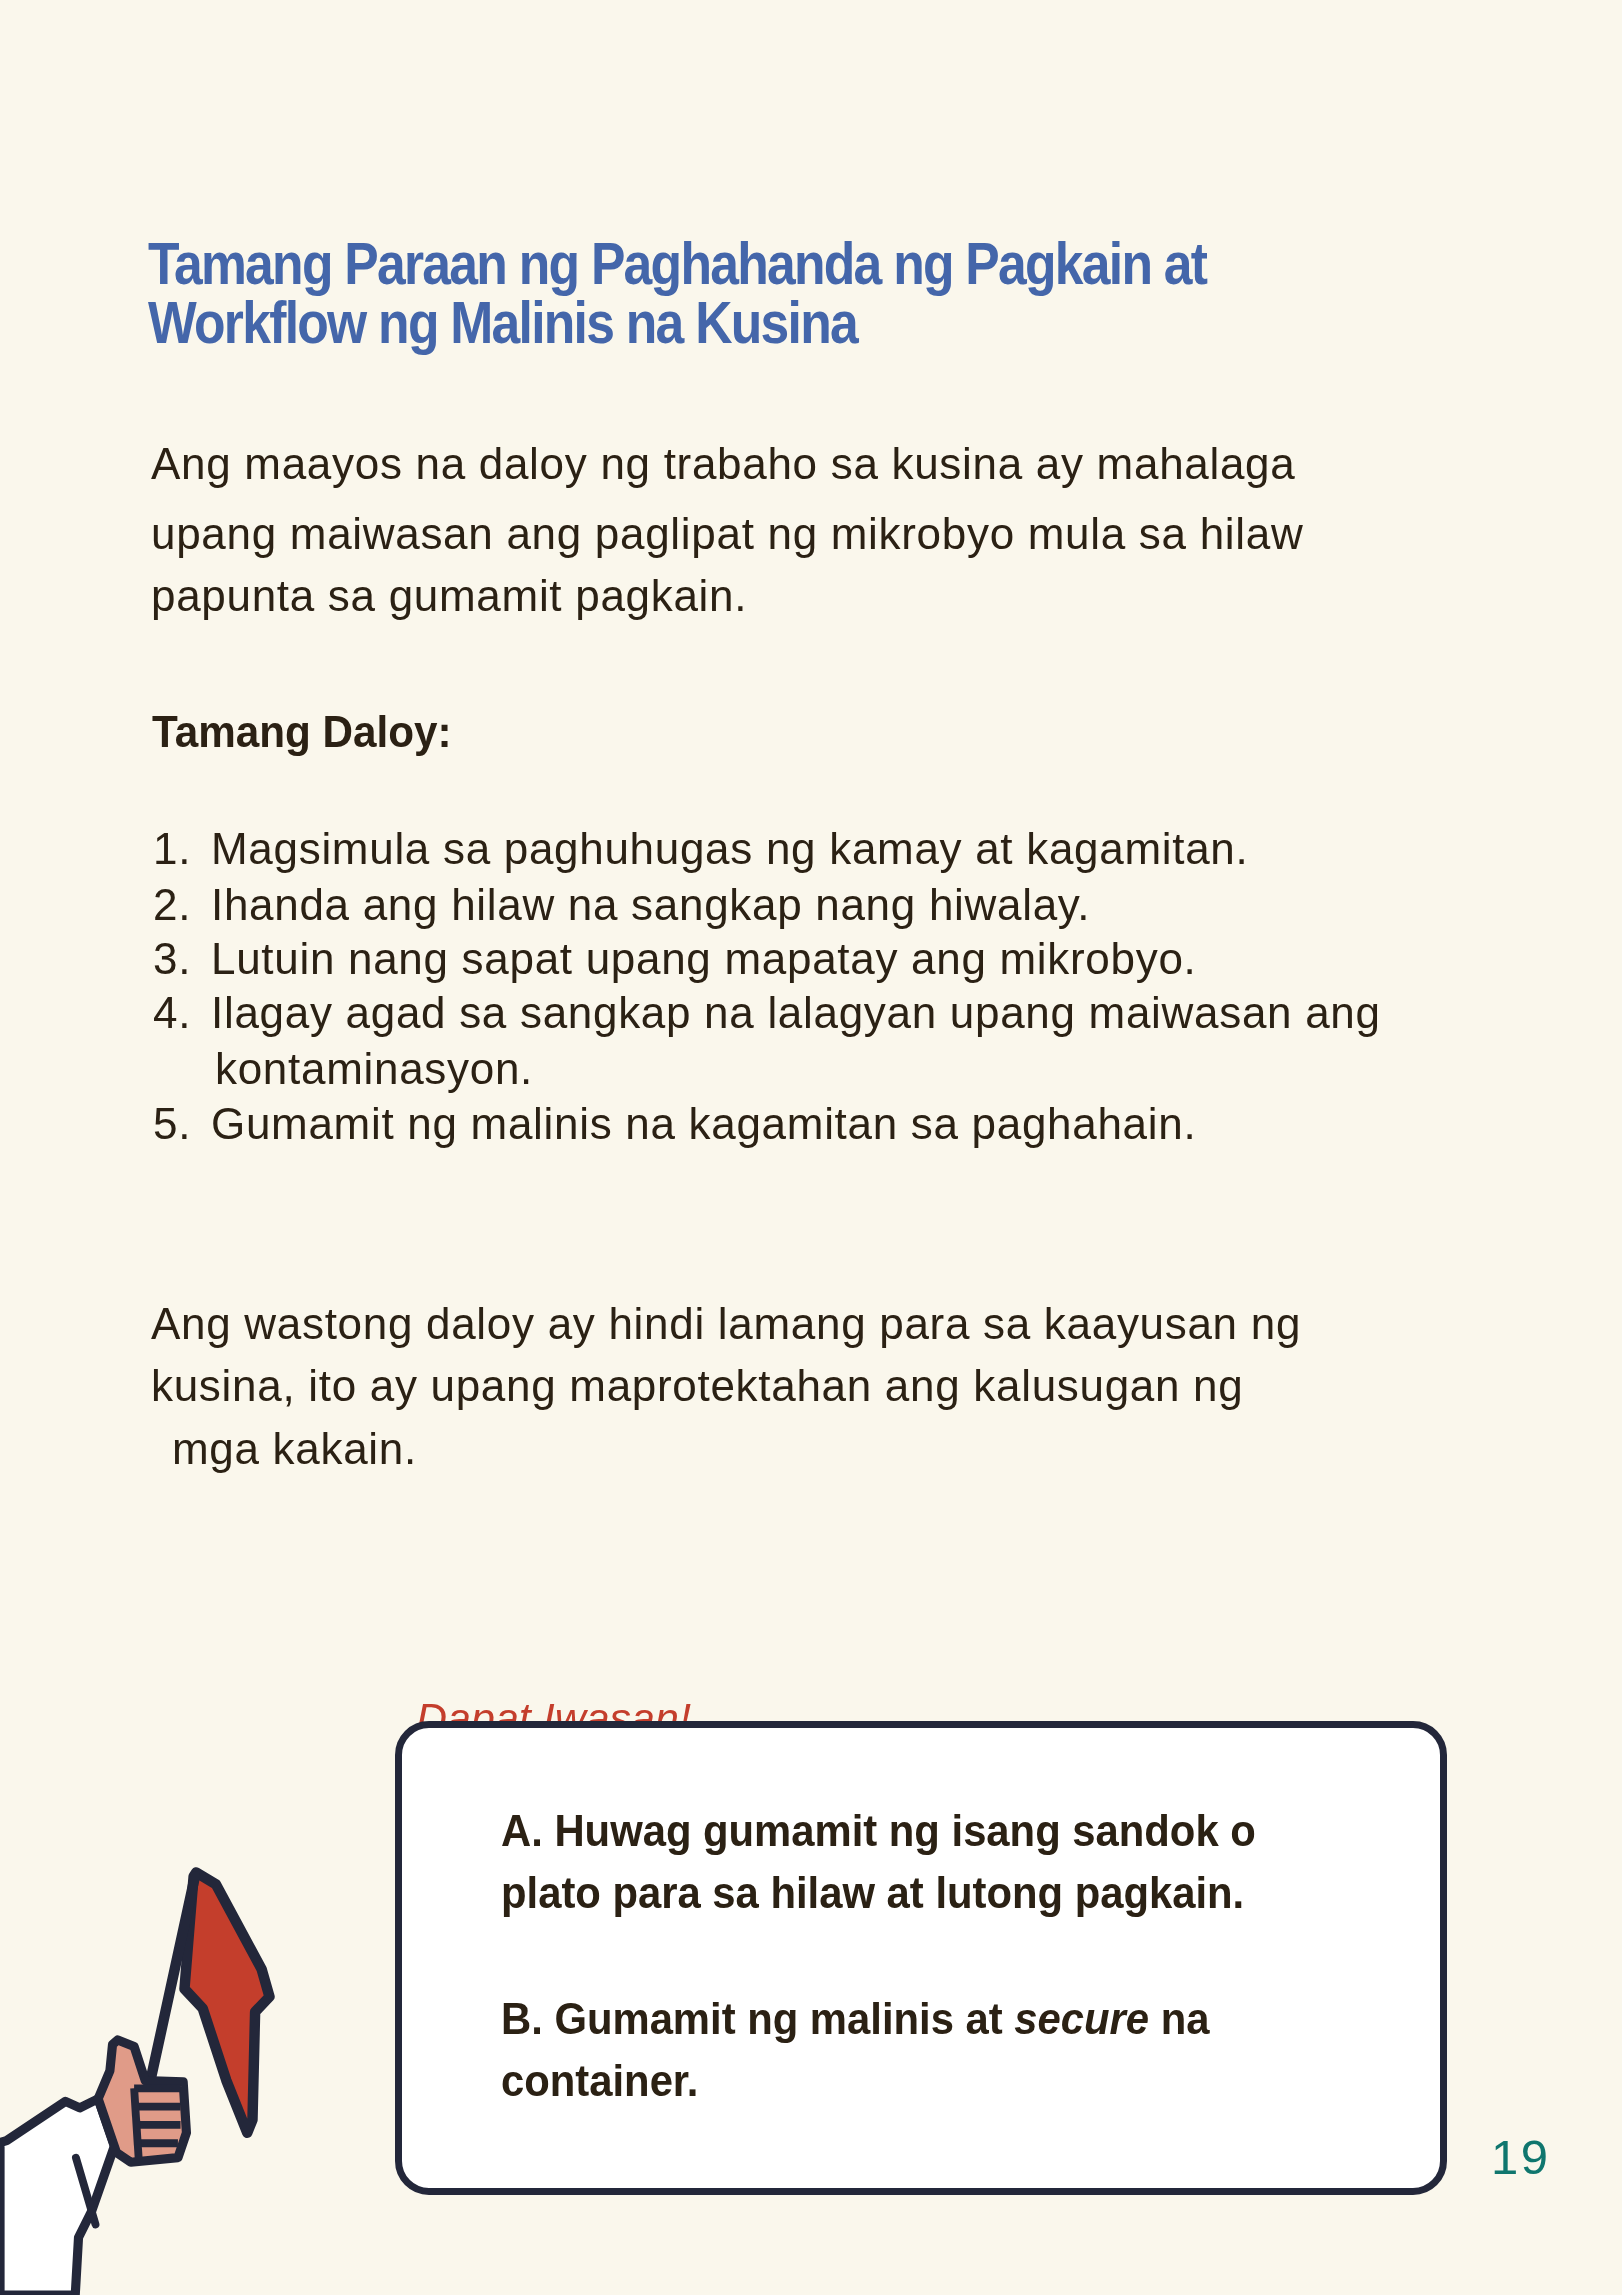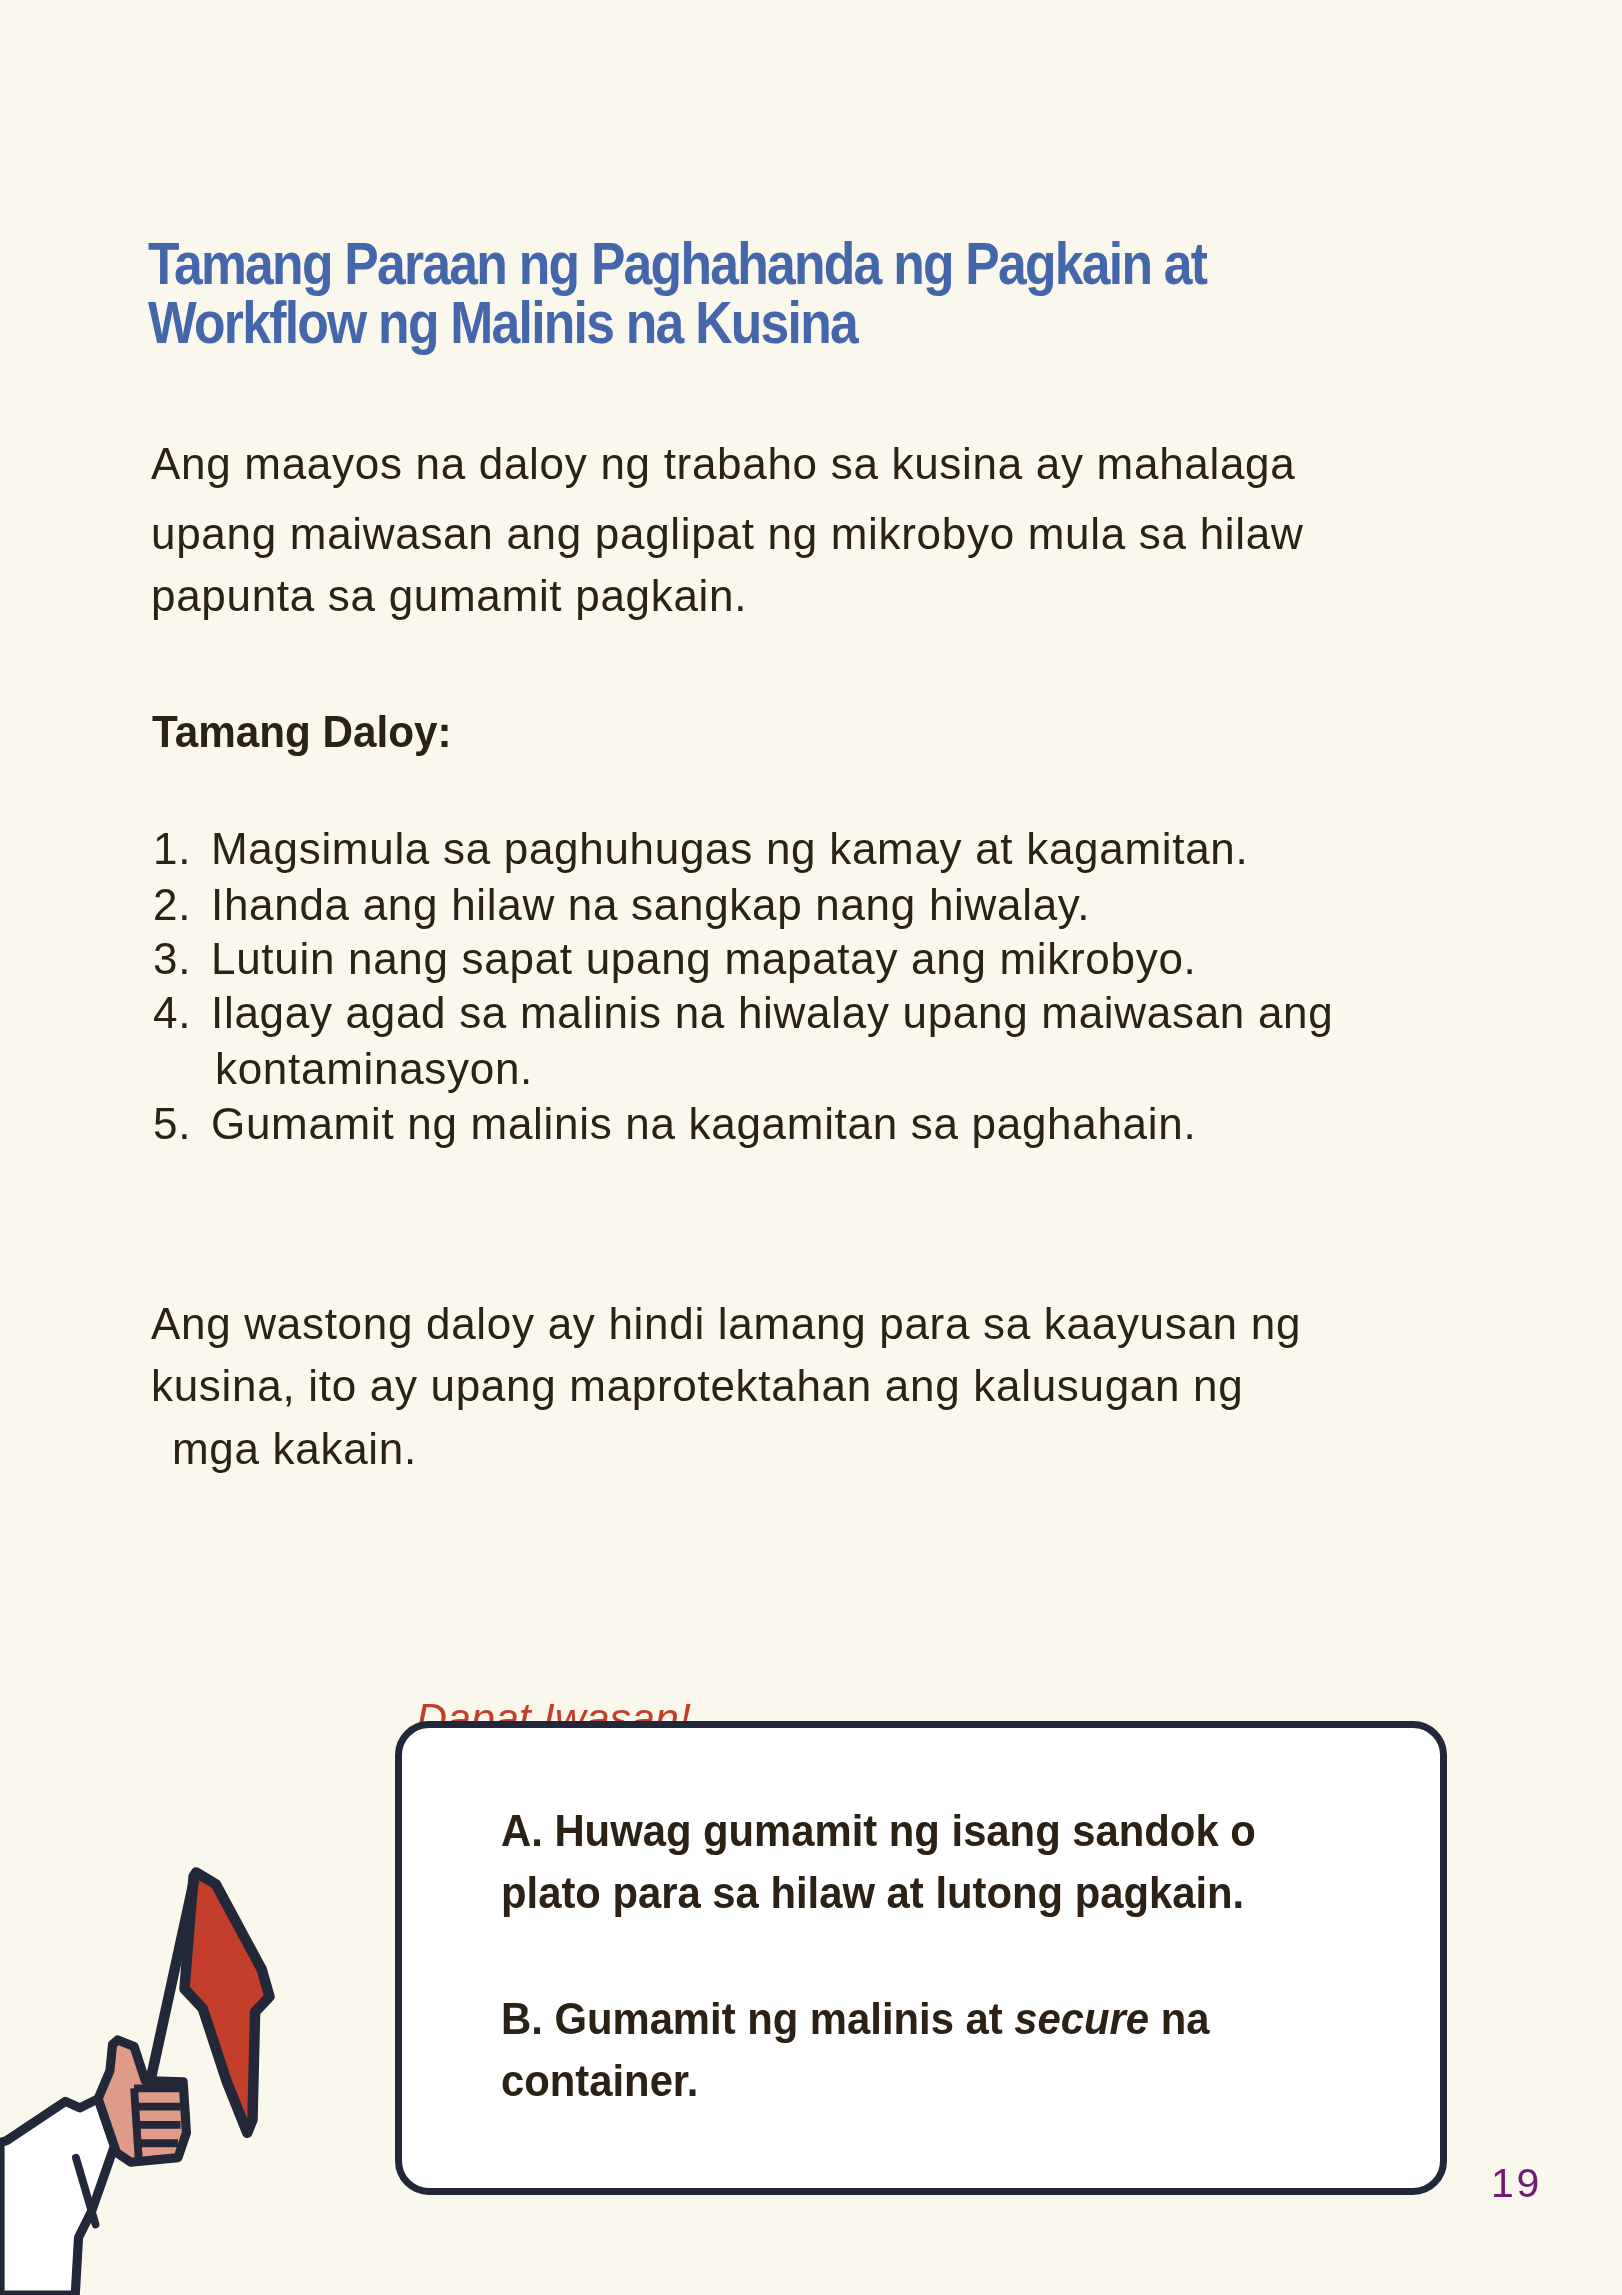--- a/index.html
+++ b/index.html
@@ -73,24 +73,23 @@
     color: #2b2114;
     letter-spacing: 0px;
     transform-origin: 0 0;
     transform: scaleX(0.95);
   }
   .box-line em {
     font-style: italic;
     font-weight: bold;
   }
   .page-number {
-    font-size: 41px;
-    color: #701a75;
+    font-size: 49px;
+    color: #0f766e;
     letter-spacing: 2.6px;
-    margin-top: 30px;
   }
   .illustration {
     position: absolute;
     left: 0;
     top: 1845px;
     width: 314px;
     height: 450px;
   }
 </style>
 </head>
@@ -115,21 +114,21 @@
   <div class="line body-line" style="left:153px; top:883px; width:1309px; height:46px;">
     <span class="list-num">2.</span>
     <span class="list-text">Ihanda ang hilaw na sangkap nang hiwalay.</span>
   </div>
   <div class="line body-line" style="left:153px; top:937px; width:1309px; height:46px;">
     <span class="list-num">3.</span>
     <span class="list-text">Lutuin nang sapat upang mapatay ang mikrobyo.</span>
   </div>
   <div class="line body-line" style="left:153px; top:991px; width:1309px; height:111px;">
     <span class="list-num">4.</span>
-    <span class="list-text">Ilagay agad sa malinis na hiwalay upang maiwasan ang</span>
+    <span class="list-text">Ilagay agad sa sangkap na lalagyan upang maiwasan ang</span>
     <span class="list-text" style="top:56px; left:62px;">kontaminasyon.</span>
   </div>
   <div class="line body-line" style="left:153px; top:1102px; width:1309px; height:46px;">
     <span class="list-num">5.</span>
     <span class="list-text">Gumamit ng malinis na kagamitan sa paghahain.</span>
   </div>
 </div>
 
 <div>
   <p class="line body-line" style="left:151px; top:1302px;">Ang wastong daloy ay hindi lamang para sa kaayusan ng</p>

